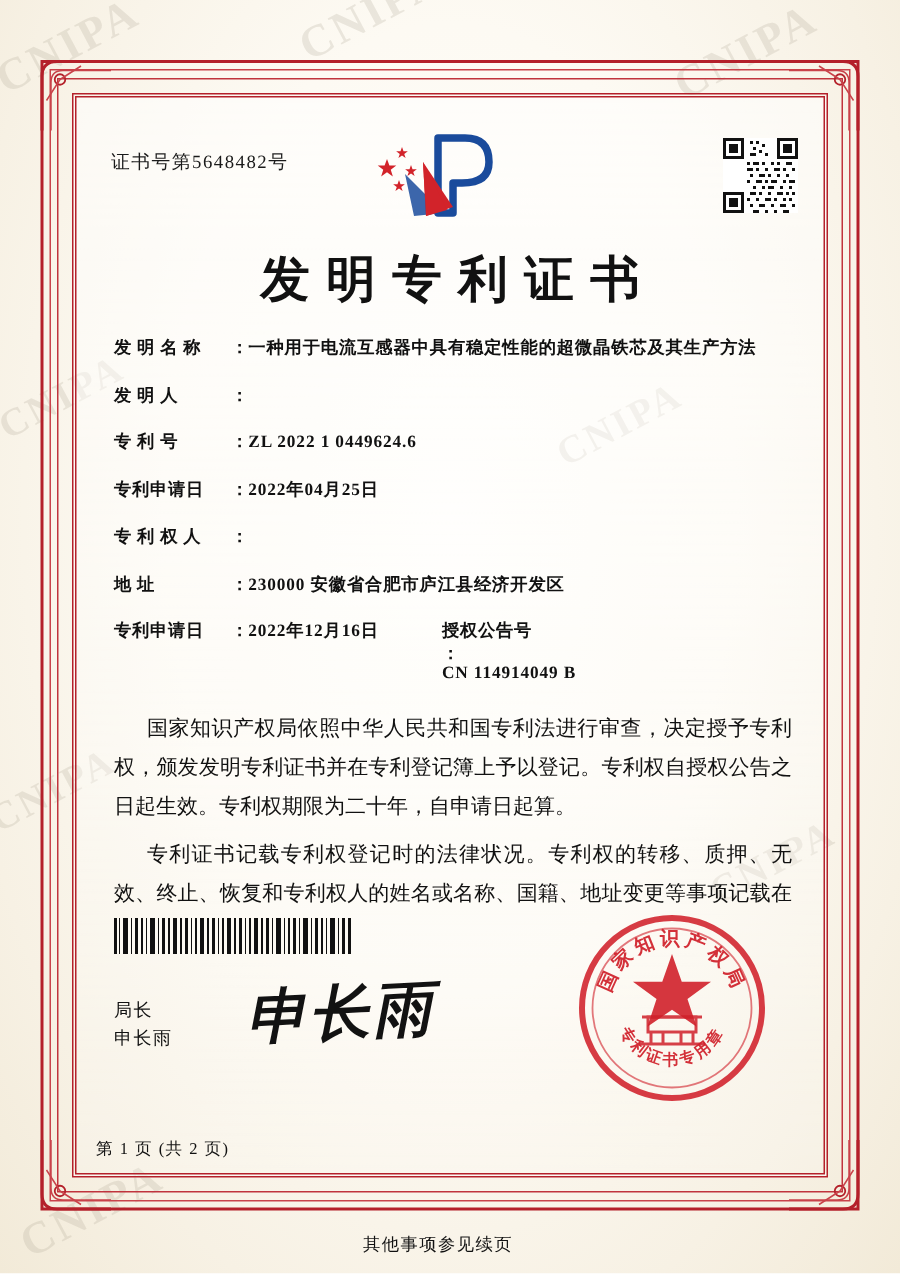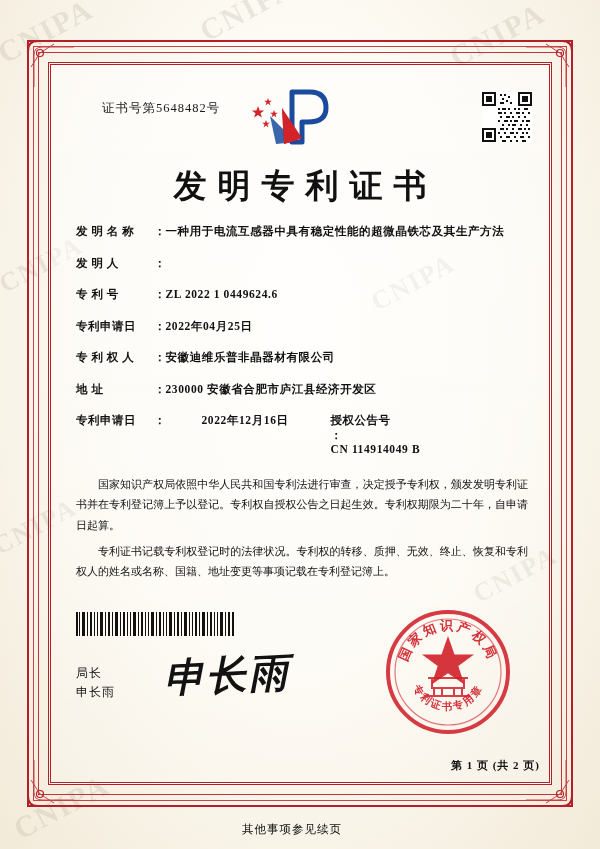--- a/index.html
+++ b/index.html
@@ -79,21 +79,20 @@
   }
 
   
   .cert-no {
     position: absolute;
     left: 14px; top: 24px;
     font-family: "Liberation Serif", serif;
     font-size: 12.5px;
     color: #1a1a1a;
     letter-spacing: 1px;
-    margin-left: 28px;
   }
   .qr {
     position: absolute;
     right: 8px; top: 16px;
     width: 50px; height: 50px;
   }
   .qr canvas, .qr .qrgrid {
     width: 50px; height: 50px;
     display: block;
   }
@@ -135,36 +134,36 @@
     width: 78px;
     flex: 0 0 78px;
     letter-spacing: 0.5px;
     white-space: nowrap;
   }
   .f-colon { flex: 0 0 10px; }
   .f-value {
     flex: 1 1 auto;
     letter-spacing: 0.6px;
   }
-  .field.dual .f-value { flex: 0 0 auto; margin-left: 36px; }
+  .field.dual .f-value { flex: 0 0 auto; }
   .field .second {
     display: flex;
     align-items: baseline;
     margin-left: 42px;
     flex-direction: column;
   }
   .field .second .s-label { letter-spacing: 0.5px; white-space: nowrap; }
   .field .second .s-colon { padding: 0 2px 0 0; }
   .field .second .s-value { letter-spacing: 0.6px; }
 
   .paras {
     position: absolute;
     left: 16px; right: 12px; top: 398px;
     font-family: "Liberation Serif", serif;
-    font-size: 11px;
+    font-size: 14px;
     line-height: 1.85;
     color: #111;
     text-align: justify;
   }
   .paras p { margin: 0 0 6px 0; text-indent: 22px; }
 
   .barcode {
     position: absolute;
     left: 16px;
     top: 536px;
@@ -201,26 +200,25 @@
     right: 26px;
     top: 530px;
     width: 132px;
     height: 132px;
   }
 
   .pagenum {
     position: absolute;
     left: 4px; right: 0;
     top: 682px;
-    text-align: right;
+    text-align: left;
     font-family: "Liberation Serif", serif;
     font-size: 11px;
     color: #111;
     letter-spacing: 1px;
-    font-weight: bold;
   }
 
   .footnote {
     position: absolute;
     left: 0; right: 16px;
     bottom: 12px;
     text-align: center;
     font-family: "Liberation Serif", serif;
     font-size: 11.5px;
     color: #111;
@@ -395,21 +393,20 @@
         <span class="f-value">ZL 2022 1 0449624.6</span>
       </div>
       <div class="field">
         <span class="f-label">专利申请日</span>
         <span class="f-colon">：</span>
         <span class="f-value">2022年04月25日</span>
       </div>
       <div class="field">
         <span class="f-label">专 利 权 人</span>
         <span class="f-colon">：</span>
-        <span class="f-value">安徽迪维乐普非晶器材有限公司</span>
       </div>
       <div class="field">
         <span class="f-label">地 址</span>
         <span class="f-colon">：</span>
         <span class="f-value">230000 安徽省合肥市庐江县经济开发区</span>
       </div>
       <div class="field dual">
         <span class="f-label">专利申请日</span>
         <span class="f-colon">：</span>
         <span class="f-value">2022年12月16日</span>

